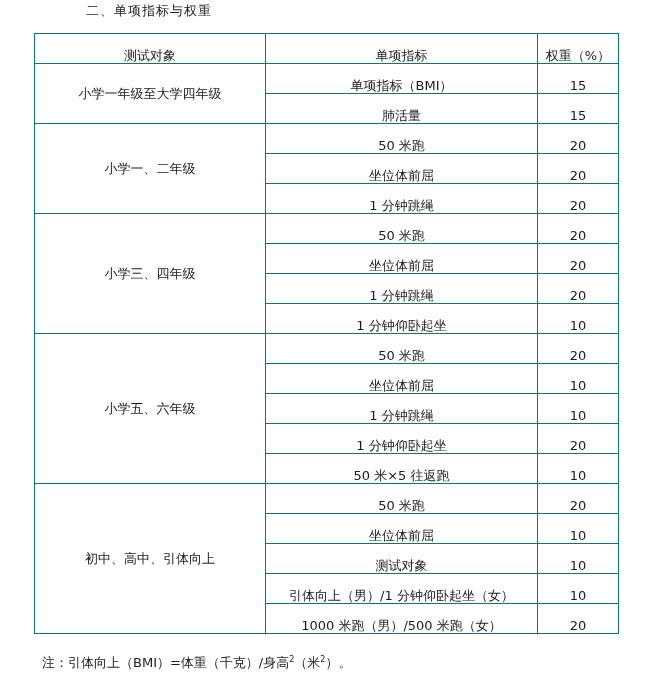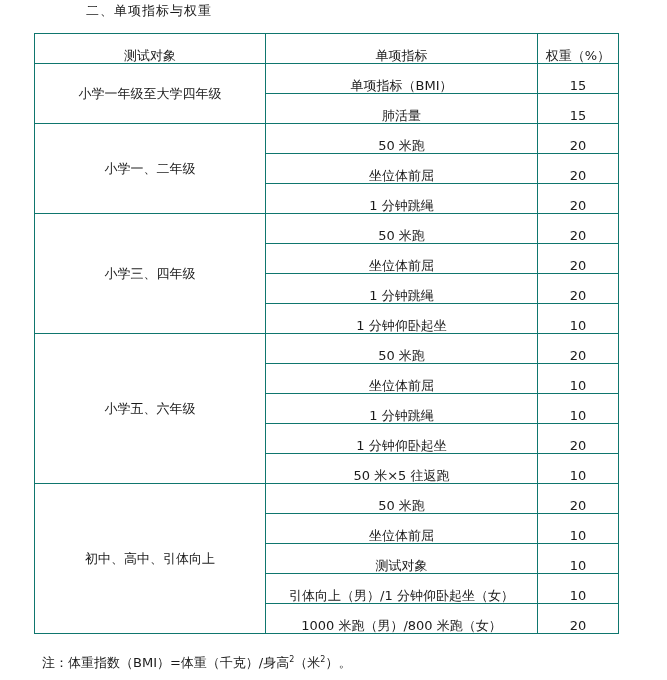--- a/index.html
+++ b/index.html
@@ -112,21 +112,21 @@
     </tr>
     <tr>
       <td>测试对象</td>
       <td>10</td>
     </tr>
     <tr>
       <td>引体向上（男）/1 分钟仰卧起坐（女）</td>
       <td>10</td>
     </tr>
     <tr>
-      <td>1000 米跑（男）/800 米跑（女）</td>
+      <td>1000 米跑（男）/500 米跑（女）</td>
       <td>20</td>
     </tr>
   </tbody>
 </table>
 
 <div class="note">
-  <span>注：体重指数（BMI）=体重（千克）/身高</span><sup>2</sup><span>（米</span><sup>2</sup><span>）。</span>
+  <span>注：引体向上（BMI）=体重（千克）/身高</span><sup>2</sup><span>（米</span><sup>2</sup><span>）。</span>
 </div>
 
 </body></html>

